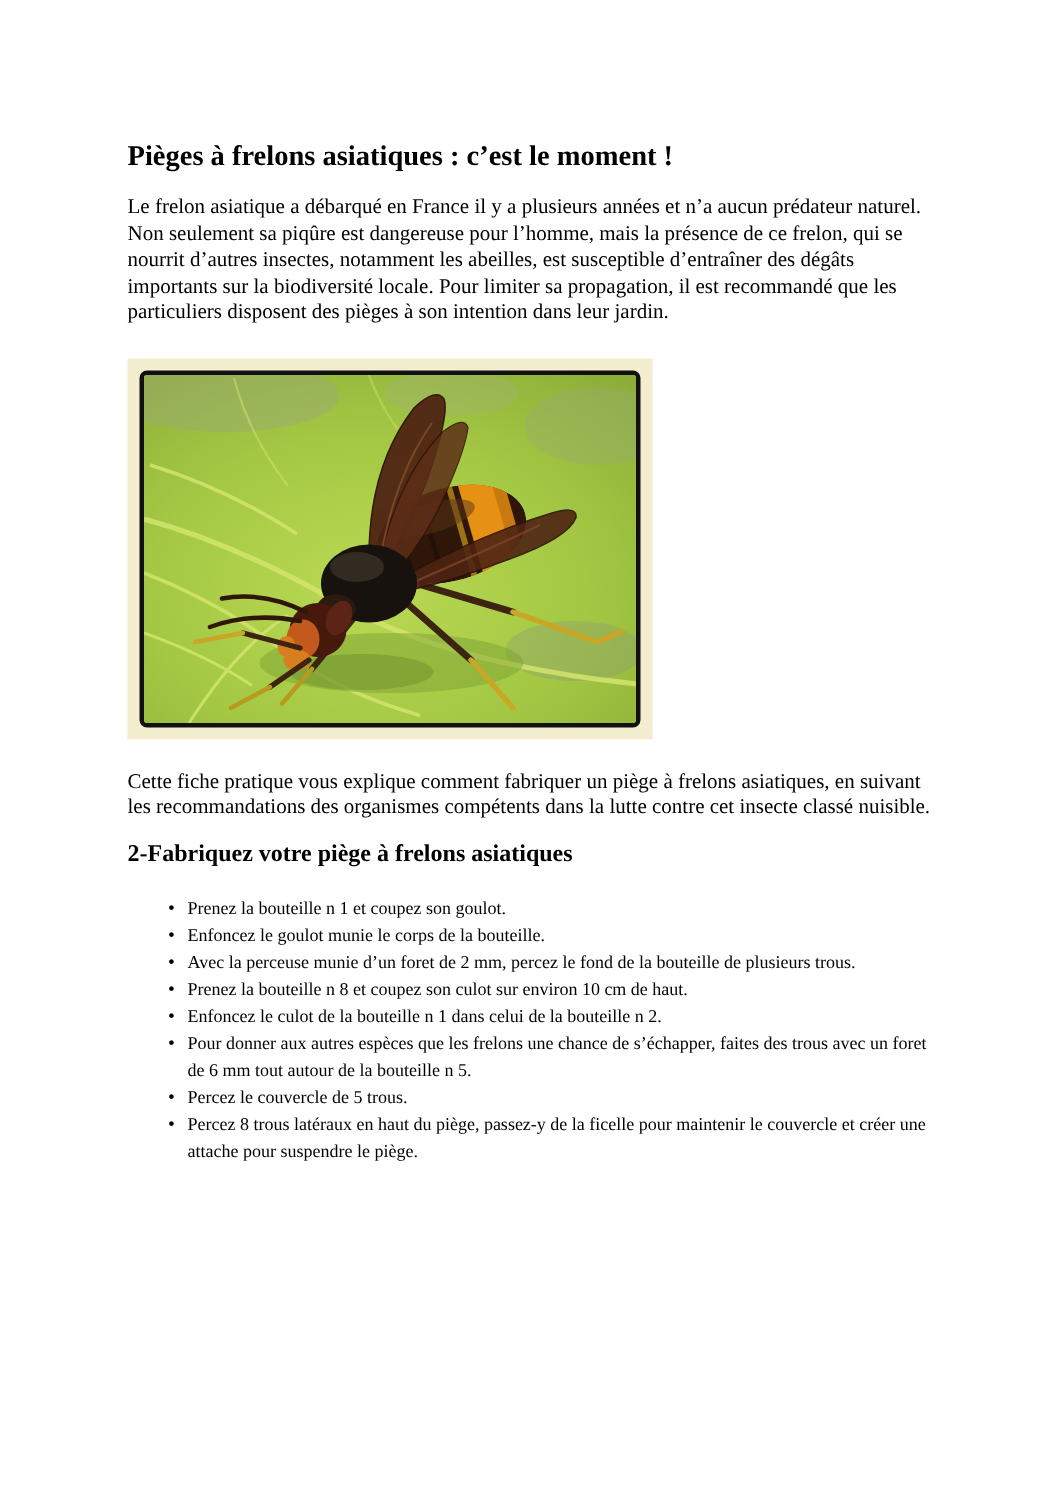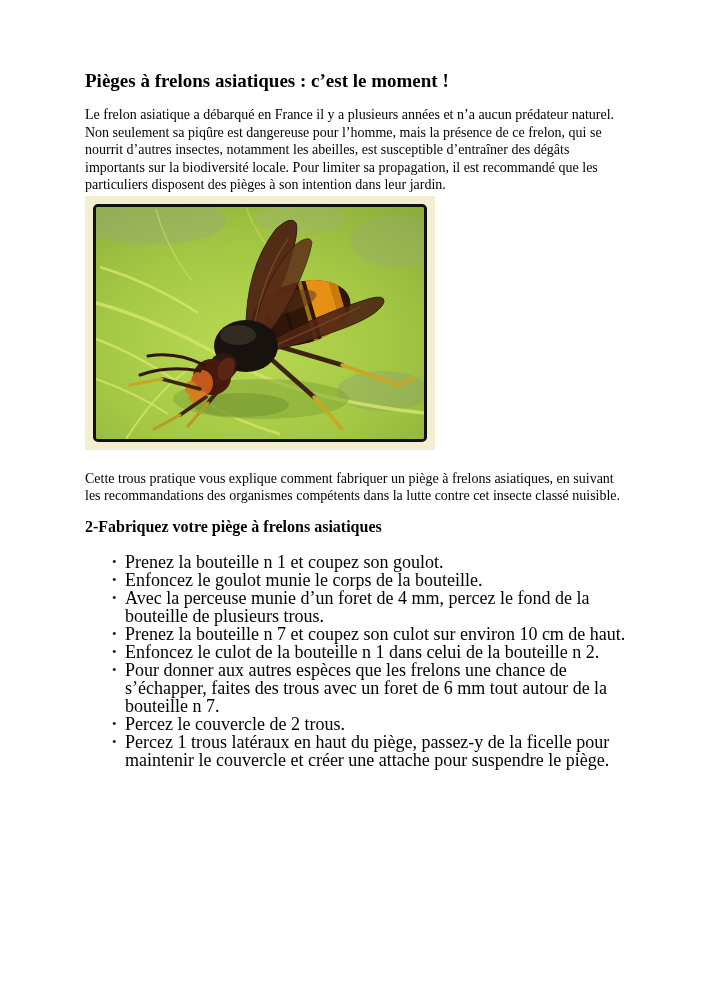--- a/index.html
+++ b/index.html
@@ -12,35 +12,35 @@
     width: 707px;
     height: 1000px;
     background: #ffffff;
     overflow: hidden;
     font-family: "Liberation Serif", serif;
     color: #000000;
   }
   .content {
     position: absolute;
     left: 85px;
-    top: 70px;
+    top: 94px;
     width: 545px;
   }
   h1.doc-title {
     margin: 0 0 14px 0;
     font-size: 19px;
     line-height: 22px;
     font-weight: bold;
   }
   p.body-text {
     margin: 0;
     font-size: 14px;
     line-height: 17.5px;
   }
-  p.intro { margin-bottom: 2px; }
+  p.intro { margin-bottom: 21px; }
   figure.photo-frame {
     margin: 0;
     width: 334px;
     background: #f3eecf;
     padding: 8px;
   }
   .photo {
     width: 328px;
     height: 232px;
     border: 3px solid #111111;
@@ -57,21 +57,21 @@
     font-weight: bold;
   }
   ul.steps {
     margin: 17px 0 0 0;
     padding: 0;
     list-style: none;
   }
   ul.steps li {
     position: relative;
     padding-left: 40px;
-    font-size: 18px;
+    font-size: 12px;
     line-height: 18px;
   }
   ul.steps li::before {
     content: "\2022";
     position: absolute;
     left: 27px;
     top: 0;
     font-size: 13px;
   }
 </style>
@@ -161,29 +161,29 @@
 
             <path d="M104,182 L66,172" stroke="#3c2312" stroke-width="3.5" fill="none" stroke-linecap="round"></path>
             <path d="M66,172 L34,178" stroke="#c9a626" stroke-width="3" fill="none" stroke-linecap="round"></path>
             <path d="M110,190 L84,208" stroke="#3c2312" stroke-width="3.5" fill="none" stroke-linecap="round"></path>
             <path d="M84,208 L58,222" stroke="#b79a1e" stroke-width="3" fill="none" stroke-linecap="round"></path>
           </g>
         </svg>
       </div>
     </figure>
 
-    <p class="body-text description">Cette trous pratique vous explique comment fabriquer un piège à frelons asiatiques, en suivant les recommandations des organismes compétents dans la lutte contre cet insecte classé nuisible.</p>
+    <p class="body-text description">Cette fiche pratique vous explique comment fabriquer un piège à frelons asiatiques, en suivant les recommandations des organismes compétents dans la lutte contre cet insecte classé nuisible.</p>
 
     <h2 class="section-heading">2-Fabriquez votre piège à frelons asiatiques</h2>
 
     <ul class="steps">
         <li>Prenez la bouteille n 1 et coupez son goulot.</li>
         <li>Enfoncez le goulot munie le corps de la bouteille.</li>
-        <li>Avec la perceuse munie d’un foret de 4 mm, percez le fond de la bouteille de plusieurs trous.</li>
-        <li>Prenez la bouteille n 7 et coupez son culot sur environ 10 cm de haut.</li>
+        <li>Avec la perceuse munie d’un foret de 2 mm, percez le fond de la bouteille de plusieurs trous.</li>
+        <li>Prenez la bouteille n 8 et coupez son culot sur environ 10 cm de haut.</li>
         <li>Enfoncez le culot de la bouteille n 1 dans celui de la bouteille n 2.</li>
-        <li>Pour donner aux autres espèces que les frelons une chance de s’échapper, faites des trous avec un foret de 6 mm tout autour de la bouteille n 7.</li>
-        <li>Percez le couvercle de 2 trous.</li>
-        <li>Percez 1 trous latéraux en haut du piège, passez-y de la ficelle pour maintenir le couvercle et créer une attache pour suspendre le piège.</li>
+        <li>Pour donner aux autres espèces que les frelons une chance de s’échapper, faites des trous avec un foret de 6 mm tout autour de la bouteille n 5.</li>
+        <li>Percez le couvercle de 5 trous.</li>
+        <li>Percez 8 trous latéraux en haut du piège, passez-y de la ficelle pour maintenir le couvercle et créer une attache pour suspendre le piège.</li>
       </ul>
 
   </div>
 </div>
 
 </body></html>

